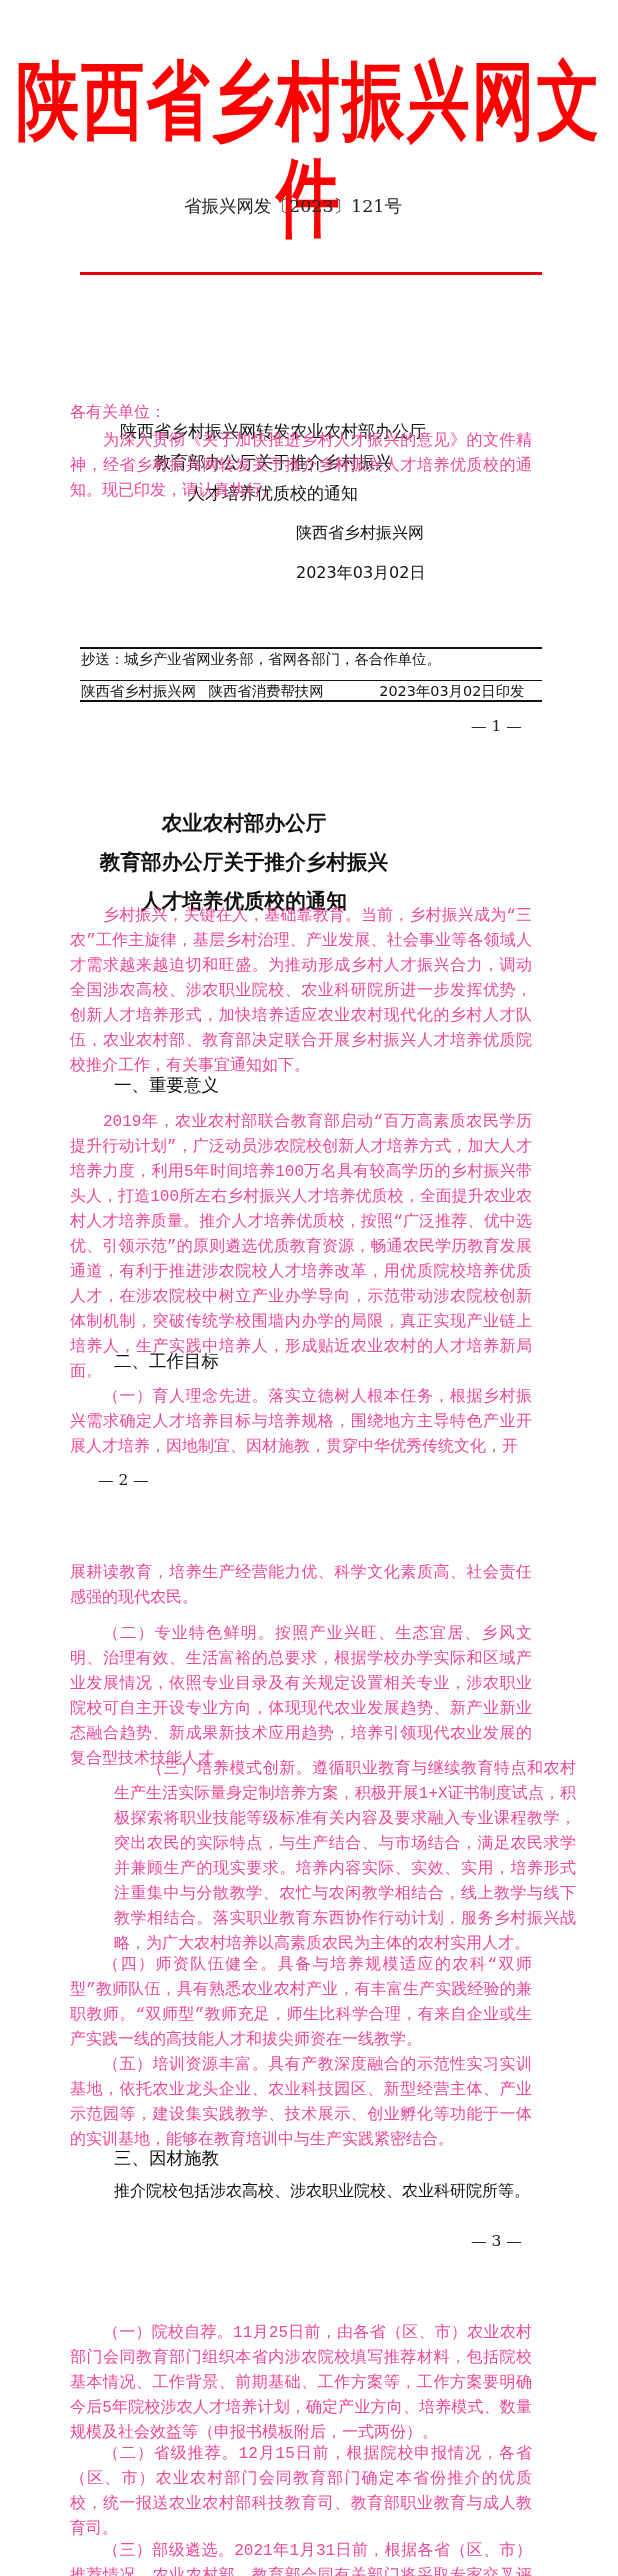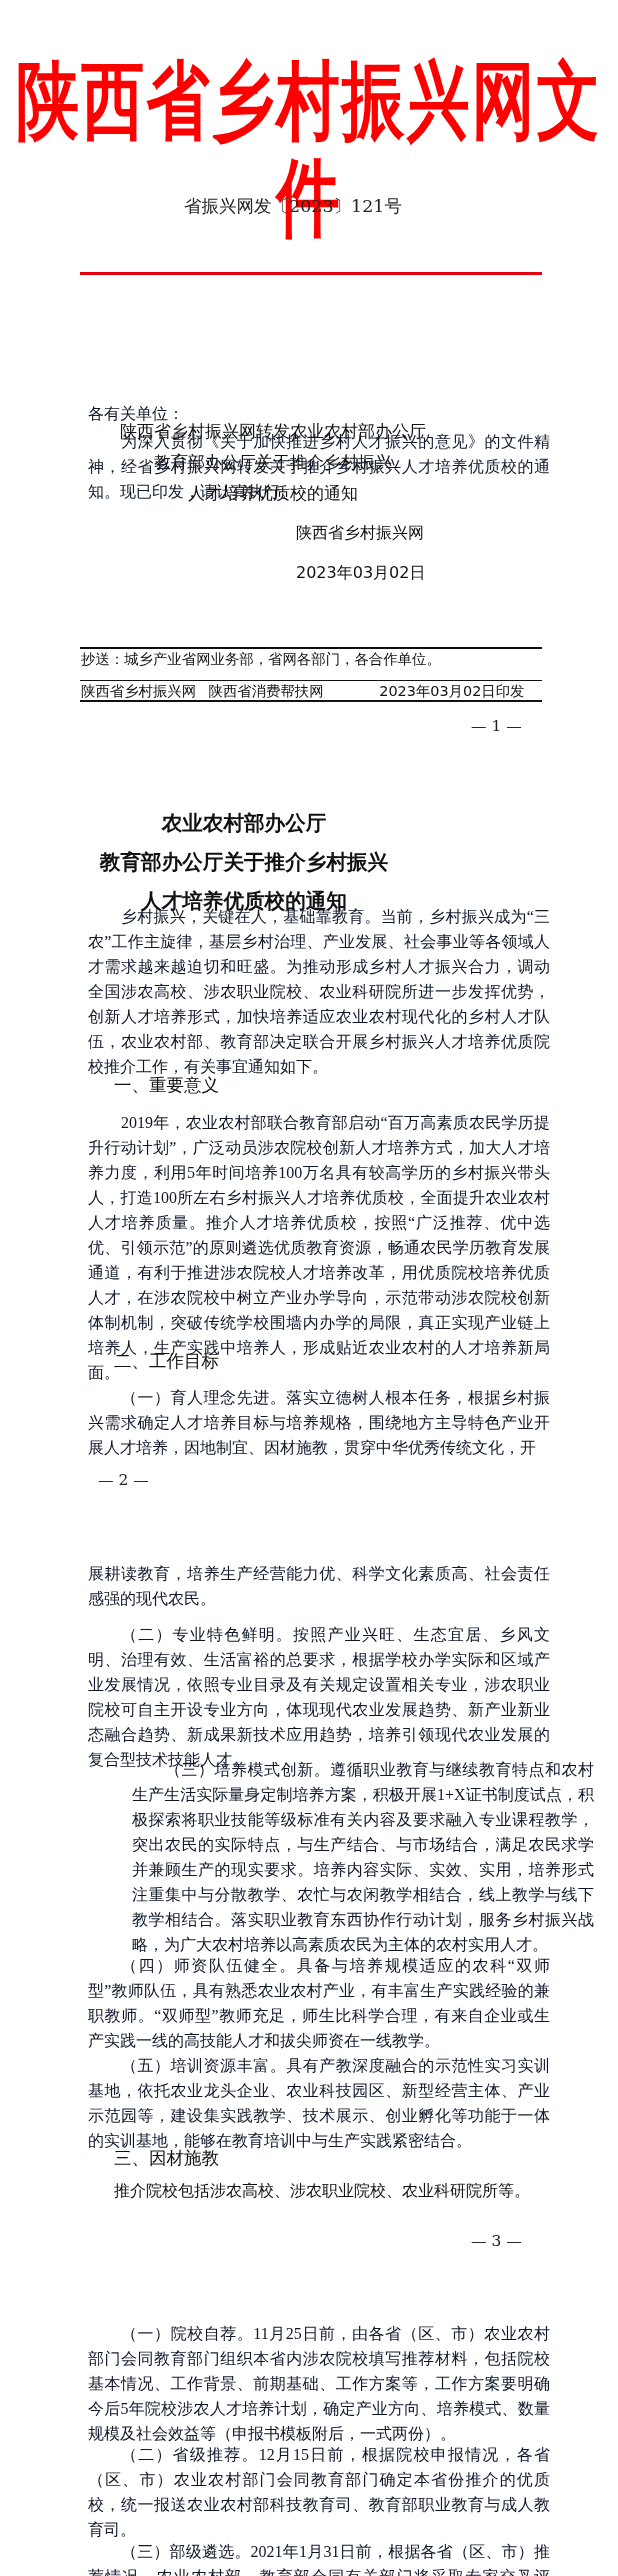--- a/index.html
+++ b/index.html
@@ -12,21 +12,21 @@
     left: 0; width: 618px; top: 170px; text-align: center;
     color: #ff0000; font-size: 63px; letter-spacing: 2.1px; line-height: 72px;
     font-family: "DejaVu Serif", serif; font-weight: bold; transform: scaleY(1.35);
   }
   .doc-no { left: 0; width: 586px; top: 196px; text-align: center; font-size: 17.5px; line-height: 20.6px; color:#222; }
   .red-rule { left: 80px; width: 462px; top: 272px; height: 3.1px; background: #e60012; }
   .main-title {
     left: 0; width: 546px; top: 416px; text-align: center;
     font-size: 17px; line-height: 31px; font-weight: normal; font-family: "DejaVu Serif", serif;
   }
-  .body-text { left: 88px; width: 462px; font-size: 16px; line-height: 25px; text-align: justify; font-family: Liberation Serif, serif; color:#0f172a; }
+  .body-text { left: 70px; width: 462px; font-size: 16px; line-height: 25px; text-align: justify; font-family: Liberation Mono, monospace; color:#ec4899; }
   .indent { text-indent: 33px; }
   .para { margin: 0; }
   .sig { font-size: 16px; line-height: 20.6px; font-family: "DejaVu Sans", sans-serif; }
   .hr-thick { left: 80px; width: 462px; height: 1.5px; background: #111; }
   .hr-thin { left: 80px; width: 462px; height: 1px; background: #111; }
   .footer-line { left: 81px; width: 462px; font-size: 14.4px; line-height: 18.5px; font-family: "DejaVu Sans", sans-serif; display:flex; }
   .page-num { font-size: 15.5px; line-height: 18.5px; font-family: "DejaVu Serif", serif; color:#222; }
   .sub-title {
     left: 0; width: 488px; text-align: center; font-size: 20.6px; line-height: 39px;
     font-weight: bold; font-family: "DejaVu Sans", sans-serif;

